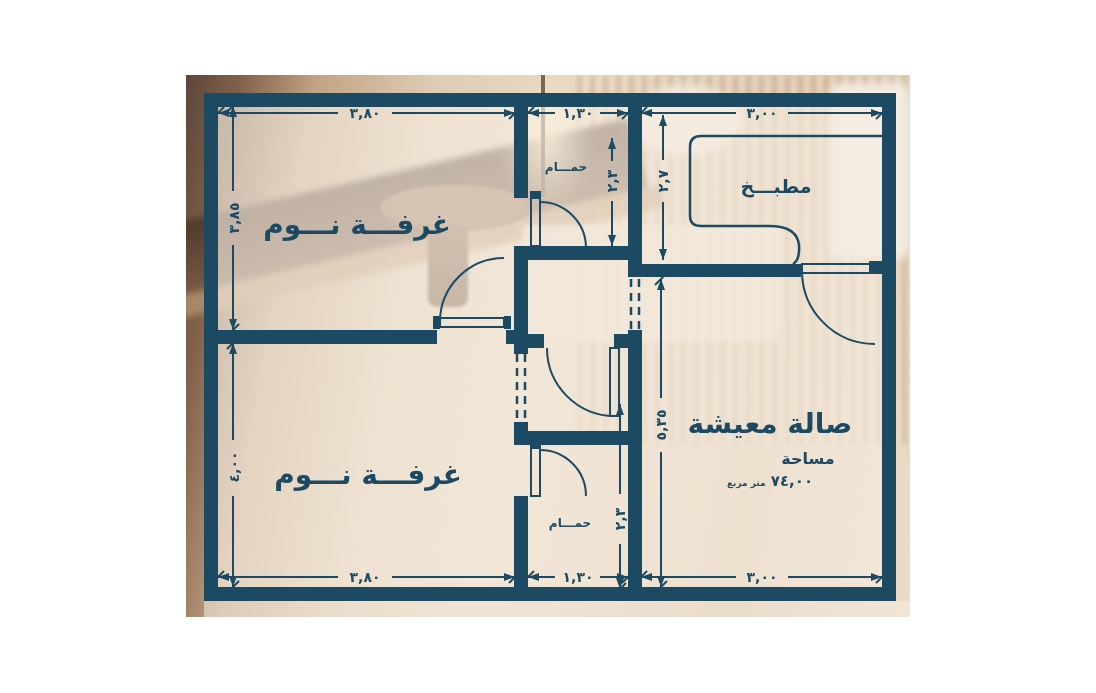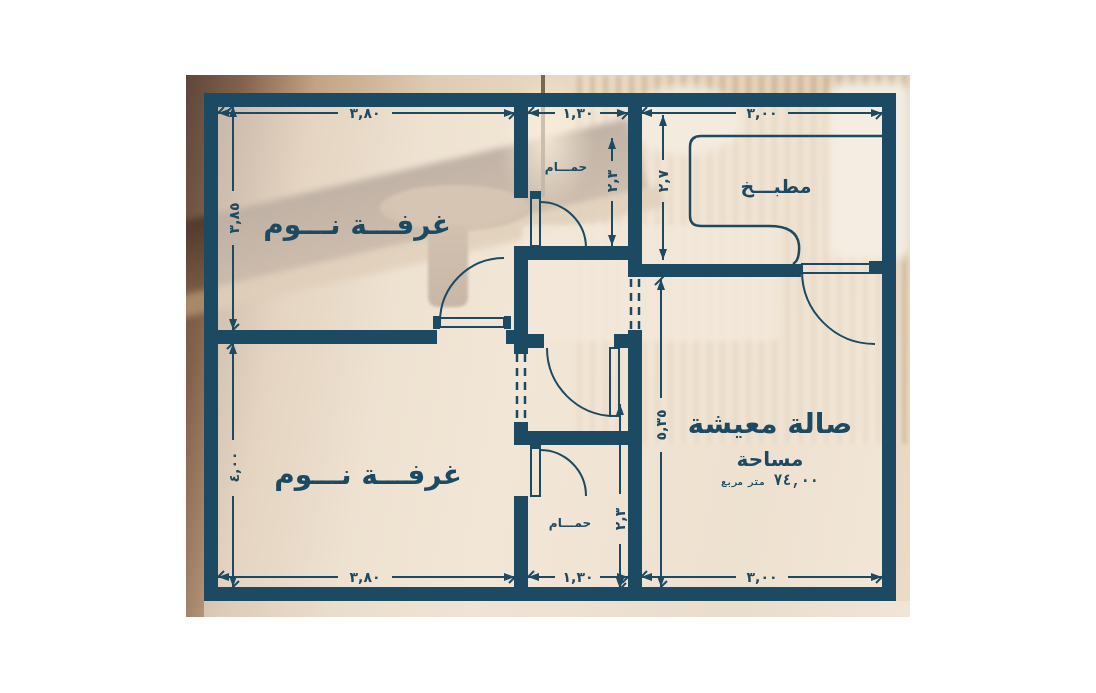--- a/index.html
+++ b/index.html
@@ -33,21 +33,21 @@
   #apron{position:absolute;left:204px;top:601px;width:706px;height:16px;background:rgba(246,237,225,0.55);}
   
   svg#plan{position:absolute;left:0;top:0;}
   
   .lbl{position:absolute;color:#1d4a63;font-weight:bold;white-space:nowrap;
        transform:translate(-50%,-50%);direction:rtl;line-height:1;}
   .rot{transform:translate(-50%,-50%) rotate(-90deg);}
   .room{font-size:28px;letter-spacing:1px;}
   .small-room{font-size:12px;text-align:center;}
   .dim{font-size:14px;direction:ltr;}
-  .area-line{font-size:15px;font-family:Liberation Mono, monospace;}
+  .area-line{font-size:15px;}
   .area-line .unit{font-size:9px;font-weight:bold;}
 </style>
 </head>
 <body>
 
 <div id="canvas">
 
   <div id="photo">
     <div class="ph" id="slats"></div>
     <div class="ph" id="ledge"></div>
@@ -188,21 +188,21 @@
       <line x1="614" y1="595" x2="626" y2="583"></line>
     </g>
   </svg>
 
   <div class="lbl room" style="left:357px;top:225px;">غرفـــة نـــوم</div>
   <div class="lbl room" style="left:368px;top:475px;">غرفـــة نـــوم</div>
   <div class="lbl small-room" style="left:566px;top:167px;">حمـــام</div>
   <div class="lbl small-room" style="left:570px;top:523px;">حمـــام</div>
   <div class="lbl room" style="left:776px;top:177px;font-size:19px;margin-top:9px;">مطبـــخ</div>
   <div class="lbl room" style="left:770px;top:424px;">صالة معيشة</div>
-  <div class="lbl" style="left:770px;top:459px;font-size:20px;">مساحة</div>
+  <div class="lbl" style="left:808px;top:459px;font-size:16px;">مساحة</div>
   <div class="lbl area-line" style="left:770px;top:481px;">
     <span>٧٤,٠٠</span>
     <span class="unit">متر مربع</span>
   </div>
 
   <div class="lbl dim" style="left:365px;top:113px;">٣,٨٠</div>
   <div class="lbl dim" style="left:578px;top:113px;">١,٣٠</div>
   <div class="lbl dim" style="left:762px;top:113px;">٣,٠٠</div>
   <div class="lbl dim" style="left:365px;top:577px;">٣,٨٠</div>
   <div class="lbl dim" style="left:578px;top:577px;">١,٣٠</div>

